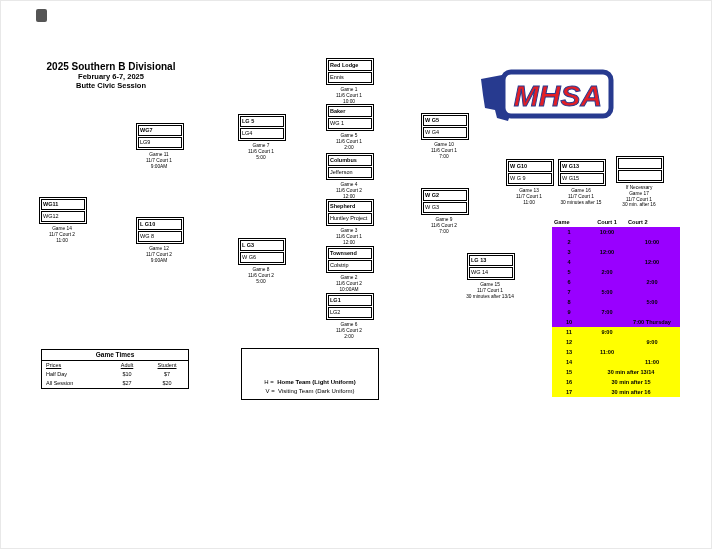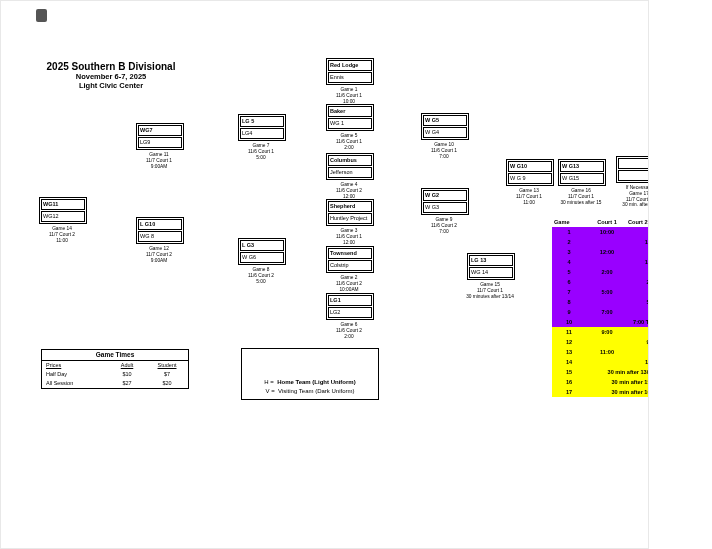--- a/index.html
+++ b/index.html
@@ -1,16 +1,16 @@
 <!DOCTYPE html>
 <html><head>
 <meta charset="utf-8">
 <style>
   html,body{margin:0;padding:0;background:#fff;}
-  #page{position:relative;width:649px;height:549px;background:#fff;overflow:hidden;
+  #page{position:relative;width:712px;height:549px;background:#fff;overflow:hidden;
         font-family:"Liberation Sans",sans-serif;color:#000;border:1px solid #e8e8e8;box-sizing:border-box;}
 
   
   #corner-glyph{position:absolute;left:35px;top:8px;width:11px;height:13px;background:#555;border-radius:2px;}
 
   
   #titleblock{position:absolute;left:28px;top:60px;width:164px;text-align:center;font-weight:bold;}
   #titleblock .t-big{font-size:10px;line-height:11px;}
   #titleblock .t-sm{font-size:7.5px;line-height:9px;}
 
@@ -62,24 +62,31 @@
 </style>
 </head>
 <body>
 
 <div id="page">
 
   <div id="corner-glyph"></div>
 
   <div id="titleblock">
     <div class="t-big">2025 Southern B Divisional</div>
-    <div class="t-sm">November 6-7, 2025</div>
-    <div class="t-sm">Light Civic Center</div>
-  </div>
-
+    <div class="t-sm">February 6-7, 2025</div>
+    <div class="t-sm">Butte Civic Session</div>
+  </div>
+
+  <div id="mhsa-logo">
+    <svg width="136" height="60" viewBox="0 0 136 60">
+      <path d="M2,14 L50,5 L53,9 L56,7 L58,48 L31,50 L29,56 L18,53 L16,45 L6,43 L4,30 Z" fill="#273a8f"></path>
+      <rect x="24" y="7" width="108" height="44" rx="8" fill="#ffffff" stroke="#273a8f" stroke-width="5"></rect>
+      <text x="79" y="41" text-anchor="middle" font-family="Liberation Sans, sans-serif" font-size="30" font-weight="bold" font-style="italic" fill="#e31f26" stroke="#273a8f" stroke-width="1">MHSA</text>
+    </svg>
+  </div>
 
   <div class="bwrap b-g1">
     <div class="bbox">
         <div class="cell top">Red Lodge</div>
         <div class="cell">Ennis</div>
       </div>
     <div class="cap">
         <div>Game 1</div>
         <div>11/6 Court 1</div>
         <div>10:00</div>

